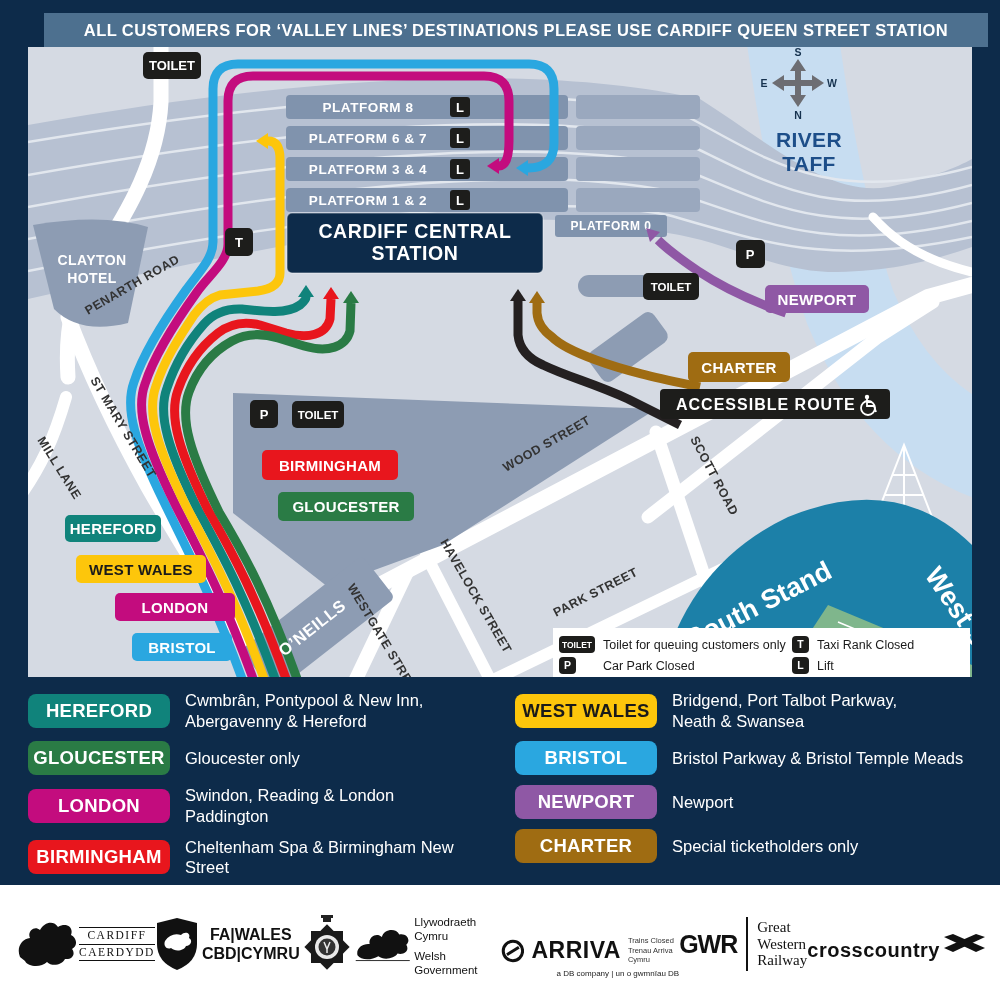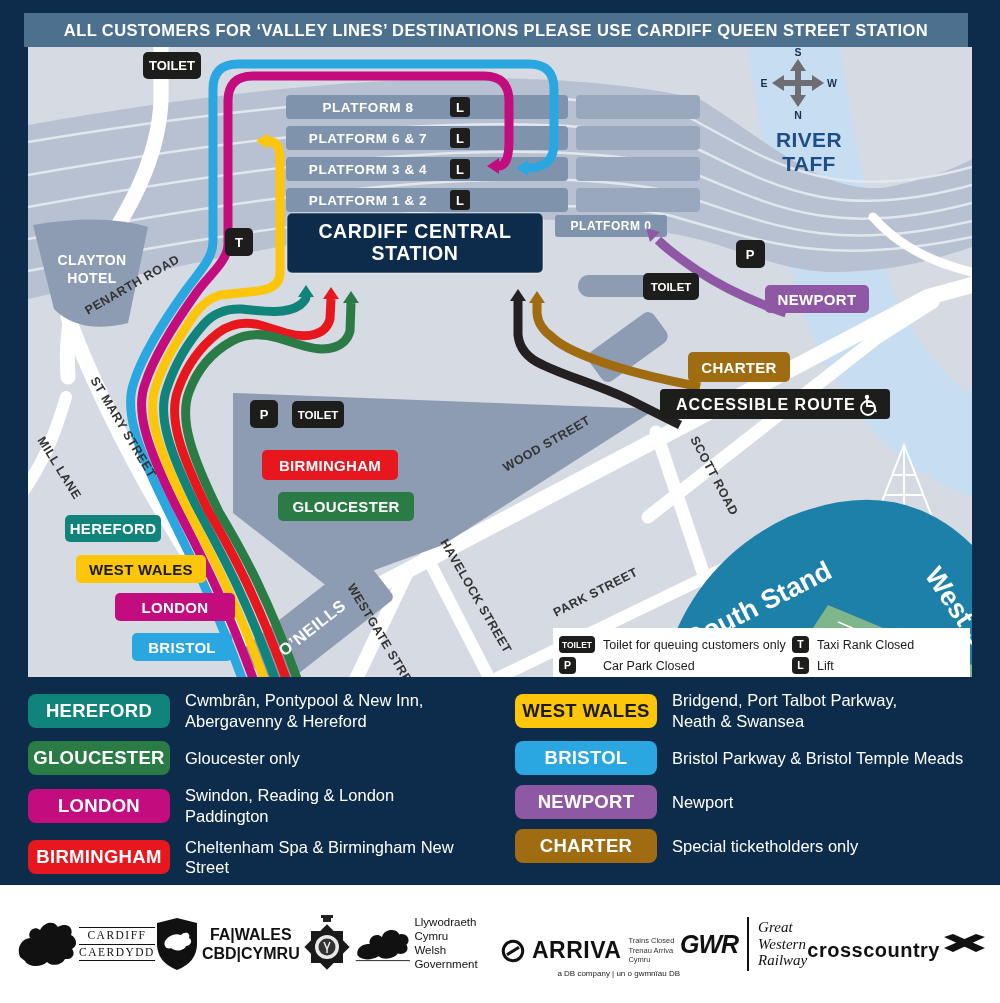--- a/index.html
+++ b/index.html
@@ -1,18 +1,18 @@
 <!DOCTYPE html>
 <html><head>
 <meta charset="utf-8">
 <style>
   html,body{margin:0;padding:0;background:#0d2b4a;}
   .page{position:relative;width:1000px;height:1003px;background:#0d2b4a;overflow:hidden;
         font-family:"Liberation Sans",sans-serif;}
-  .banner{position:absolute;left:24px;top:13px;width:944px;height:34px;background:#4d708f;
+  .banner{position:absolute;left:44px;top:13px;width:944px;height:34px;background:#4d708f;
           display:flex;align-items:center;justify-content:center;color:#fff;
           font-weight:bold;font-size:16.5px;letter-spacing:.4px;}
   .map-wrap{position:absolute;left:28px;top:47px;width:944px;height:630px;background:#d5dae3;overflow:hidden;}
   
   .s-plat{font:bold 13.5px "Liberation Sans",sans-serif;fill:#fff;letter-spacing:.6px;}
   .s-plat0{font:bold 12px "Liberation Sans",sans-serif;fill:#fff;letter-spacing:.5px;}
   .s-badge{font:bold 13px "Liberation Sans",sans-serif;fill:#fff;}
   .s-badge-sm{font:bold 11.5px "Liberation Sans",sans-serif;fill:#fff;}
   .s-street{font:bold 12.5px "Liberation Sans",sans-serif;fill:#333;letter-spacing:.5px;}
   .s-chip{font:bold 15px "Liberation Sans",sans-serif;fill:#fff;letter-spacing:.3px;}
@@ -38,27 +38,27 @@
   .chip.dark-text{color:#1a1a1a;}
   .desc{margin-left:15px;font-size:16.5px;line-height:1.25;white-space:pre-line;}
   
   .footer{position:absolute;left:0;top:885px;width:1000px;height:118px;background:#fff;
           display:flex;align-items:center;justify-content:space-evenly;padding:0 14px;box-sizing:border-box;color:#111;}
   .logo{display:flex;align-items:center;gap:3px;}
   .cardiff-text span{display:block;font-family:"Liberation Serif",serif;font-size:11.5px;letter-spacing:1.5px;
         border-bottom:1px solid #111;text-align:center;line-height:1.35;}
   .cardiff-text span:first-child{border-top:1px solid #111;}
   .fa-text span, .welsh-text span{display:block;font-size:16px;font-weight:bold;text-align:center;line-height:1.2;}
-  .welsh-text span{font-weight:normal;font-size:11.5px;text-align:left;}
+  .welsh-text span{font-weight:normal;font-size:11.5px;text-align:left;margin-top:6px;}
   .arriva{display:flex;flex-direction:column;align-items:center;gap:2px;}
   .arriva-top{display:flex;align-items:center;gap:7px;margin-top:24px;}
   .arriva-name{font-size:23px;font-weight:800;letter-spacing:.5px;}
   .arriva-tags{display:flex;flex-direction:column;font-size:7.5px;line-height:1.25;color:#333;}
   .arriva-sub{font-size:8px;color:#222;align-self:flex-end;}
-  .gwr{display:flex;align-items:center;gap:9px;font-style:italic;}
+  .gwr{display:flex;align-items:center;gap:9px;}
   .gwr-mono{font-size:25px;font-weight:800;letter-spacing:-1px;}
   .gwr-rule{width:2px;height:54px;background:#111;}
   .gwr-lines span{display:block;font-family:"Liberation Serif",serif;font-size:15px;line-height:1.12;}
   .xc{display:flex;align-items:center;gap:4px;}
   .xc-name{font-size:20px;font-weight:bold;letter-spacing:.5px;margin-top:12px;}
   .nr{display:flex;flex-direction:column;align-items:flex-end;gap:1px;}
   .nr-name{font-size:18.5px;font-weight:bold;font-style:italic;letter-spacing:-.3px;}
 </style>
 </head>
 <body>

